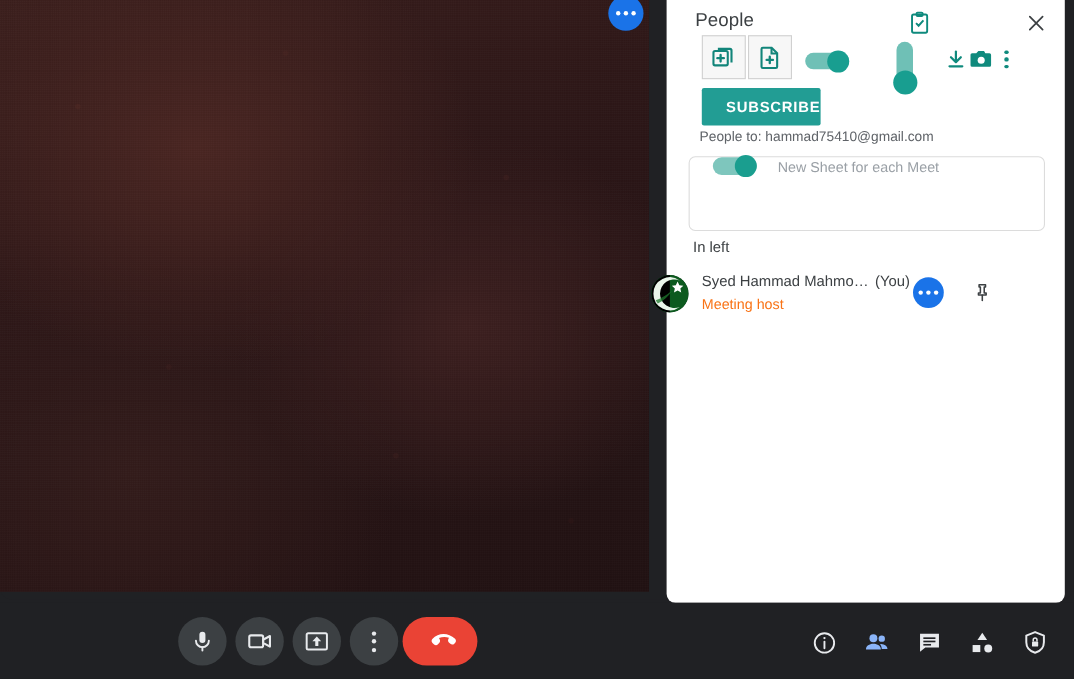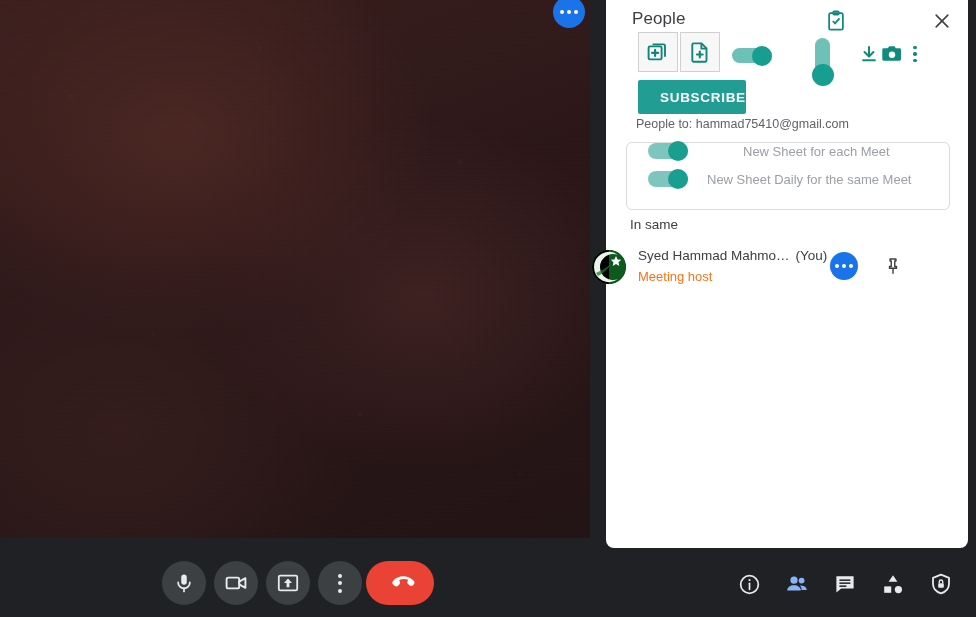--- a/index.html
+++ b/index.html
@@ -109,21 +109,21 @@
   }
 
   
   .toggle-box{
     position:absolute;left:20px;top:142px;width:322px;height:66px;
     border:1px solid #dcdcdc;border-radius:6px;
   }
   .toggle-row{
     position:absolute;left:21px;height:22px;display:flex;align-items:center;
   }
-  .toggle-row.r0{top:-3px;gap:36px;}
+  .toggle-row.r0{top:-3px;}
   .toggle-row.r1{top:25px;}
   .toggle-row.r2{top:53px;}
   .mini-toggle{position:relative;width:46px;height:20px;flex:none;cursor:pointer;}
   .mini-toggle .track{
     position:absolute;left:0;top:2px;width:40px;height:16px;border-radius:9px;background:#7ec6bd;
   }
   .mini-toggle .knob{
     position:absolute;left:20px;top:0;width:20px;height:20px;border-radius:50%;background:#1a9e8f;
   }
   .toggle-label{margin-left:13px;font-size:13px;color:#9aa0a6;white-space:nowrap;}
@@ -277,31 +277,24 @@
     <div class="synced-text">People to: hammad75410@gmail.com</div>
 
     <div class="toggle-box">
       <div class="toggle-row r0">
         <span class="mini-toggle">
           <span class="track"></span>
           <span class="knob"></span>
         </span>
         <span class="toggle-label">New Sheet for each Meet</span>
       </div>
-      <div class="toggle-row r1">
-        <span class="mini-toggle">
-          <span class="track"></span>
-          <span class="knob"></span>
-        </span>
-        <span class="toggle-label">New Sheet Daily for the same Meet</span>
-      </div>
     </div>
   </div>
 
-  <div class="in-call">In same</div>
+  <div class="in-call">In left</div>
 
   <div class="p-row">
     <div class="avatar">
       <svg width="34" height="34" viewBox="0 0 34 34">
         <circle cx="17" cy="17" r="17" fill="#0c5a1e"></circle>
         <path d="M0 17 a17 17 0 0 1 17 -17 v34 a17 17 0 0 1 -17 -17z" fill="#14design"></path>
         <circle cx="17" cy="17" r="17" fill="none"></circle>
         <path d="M2 17 A15 15 0 0 1 26 5 A13 13 0 1 0 26 29 A15 15 0 0 1 2 17 Z" fill="#e9f5ea"></path>
         <path d="M24 6 l1.6 3.4 l3.6 .4 l-2.7 2.5 l.8 3.6 l-3.3 -1.9 l-3.3 1.9 l.8 -3.6 l-2.7 -2.5 l3.6 -.4 z" fill="#ffffff"></path>
         <path d="M4 23 q8 -3 15 -9 q-5 8 -13 12 z" fill="#1f7a2e" opacity=".75"></path>

